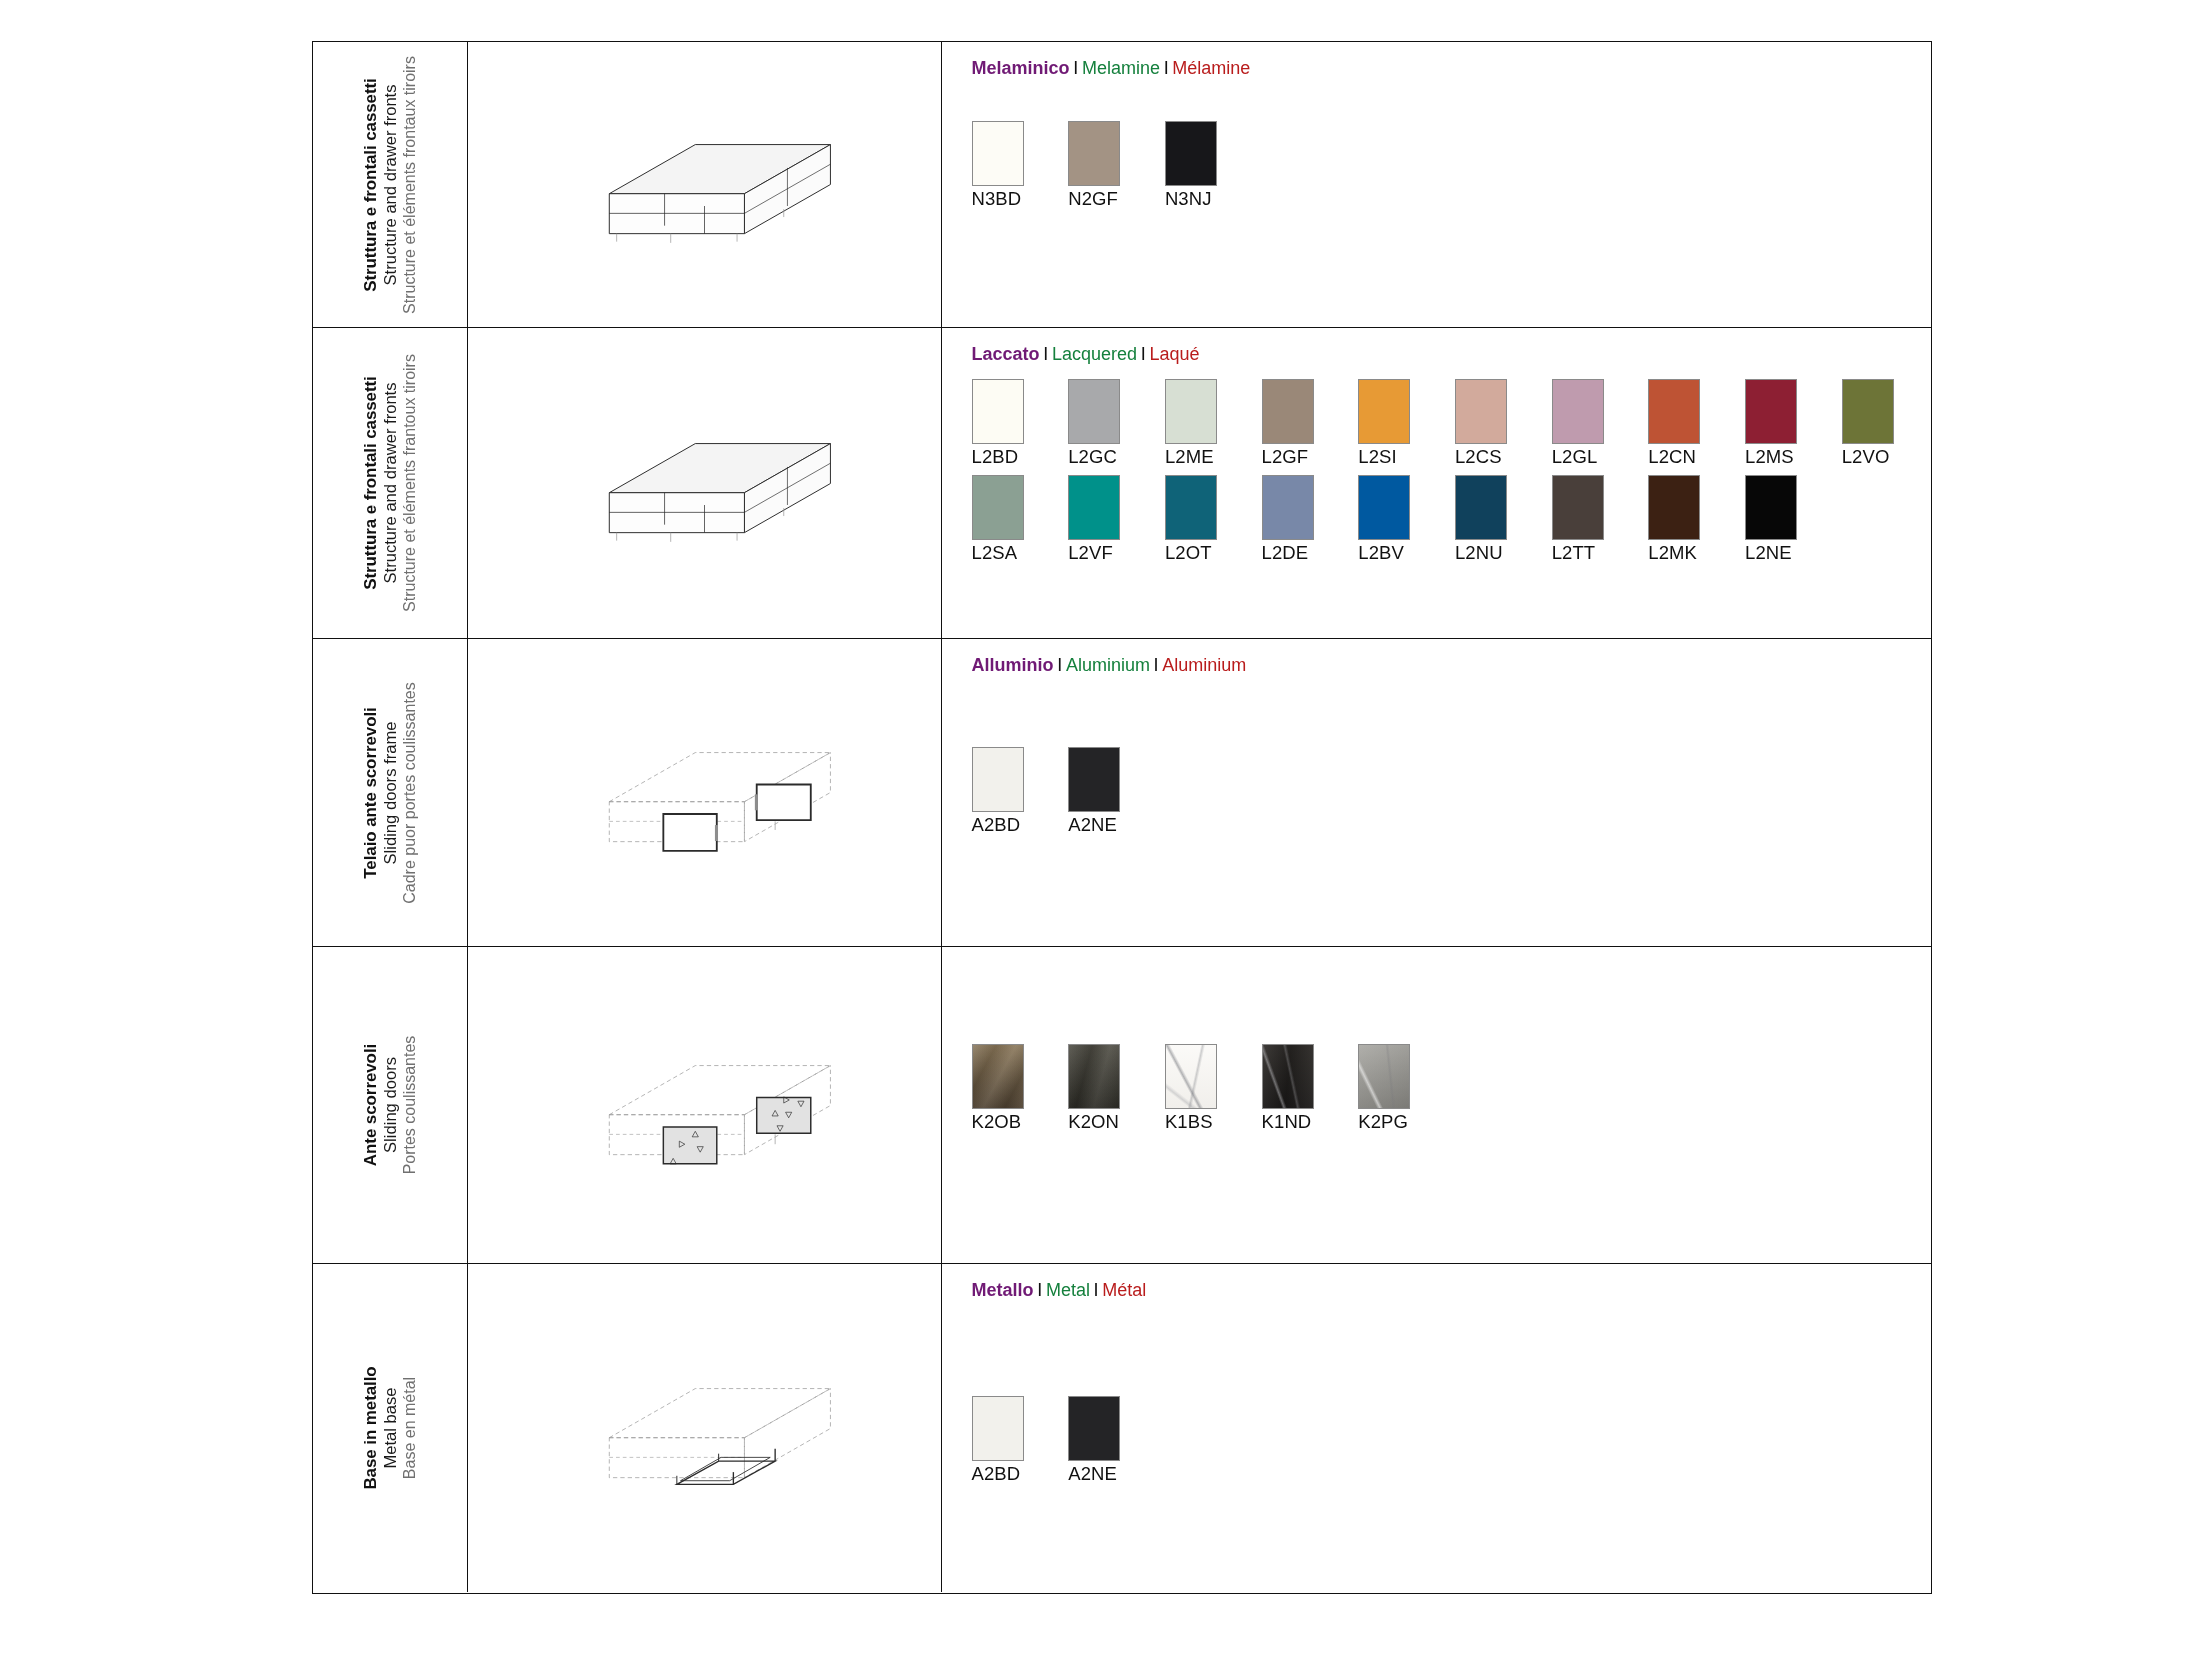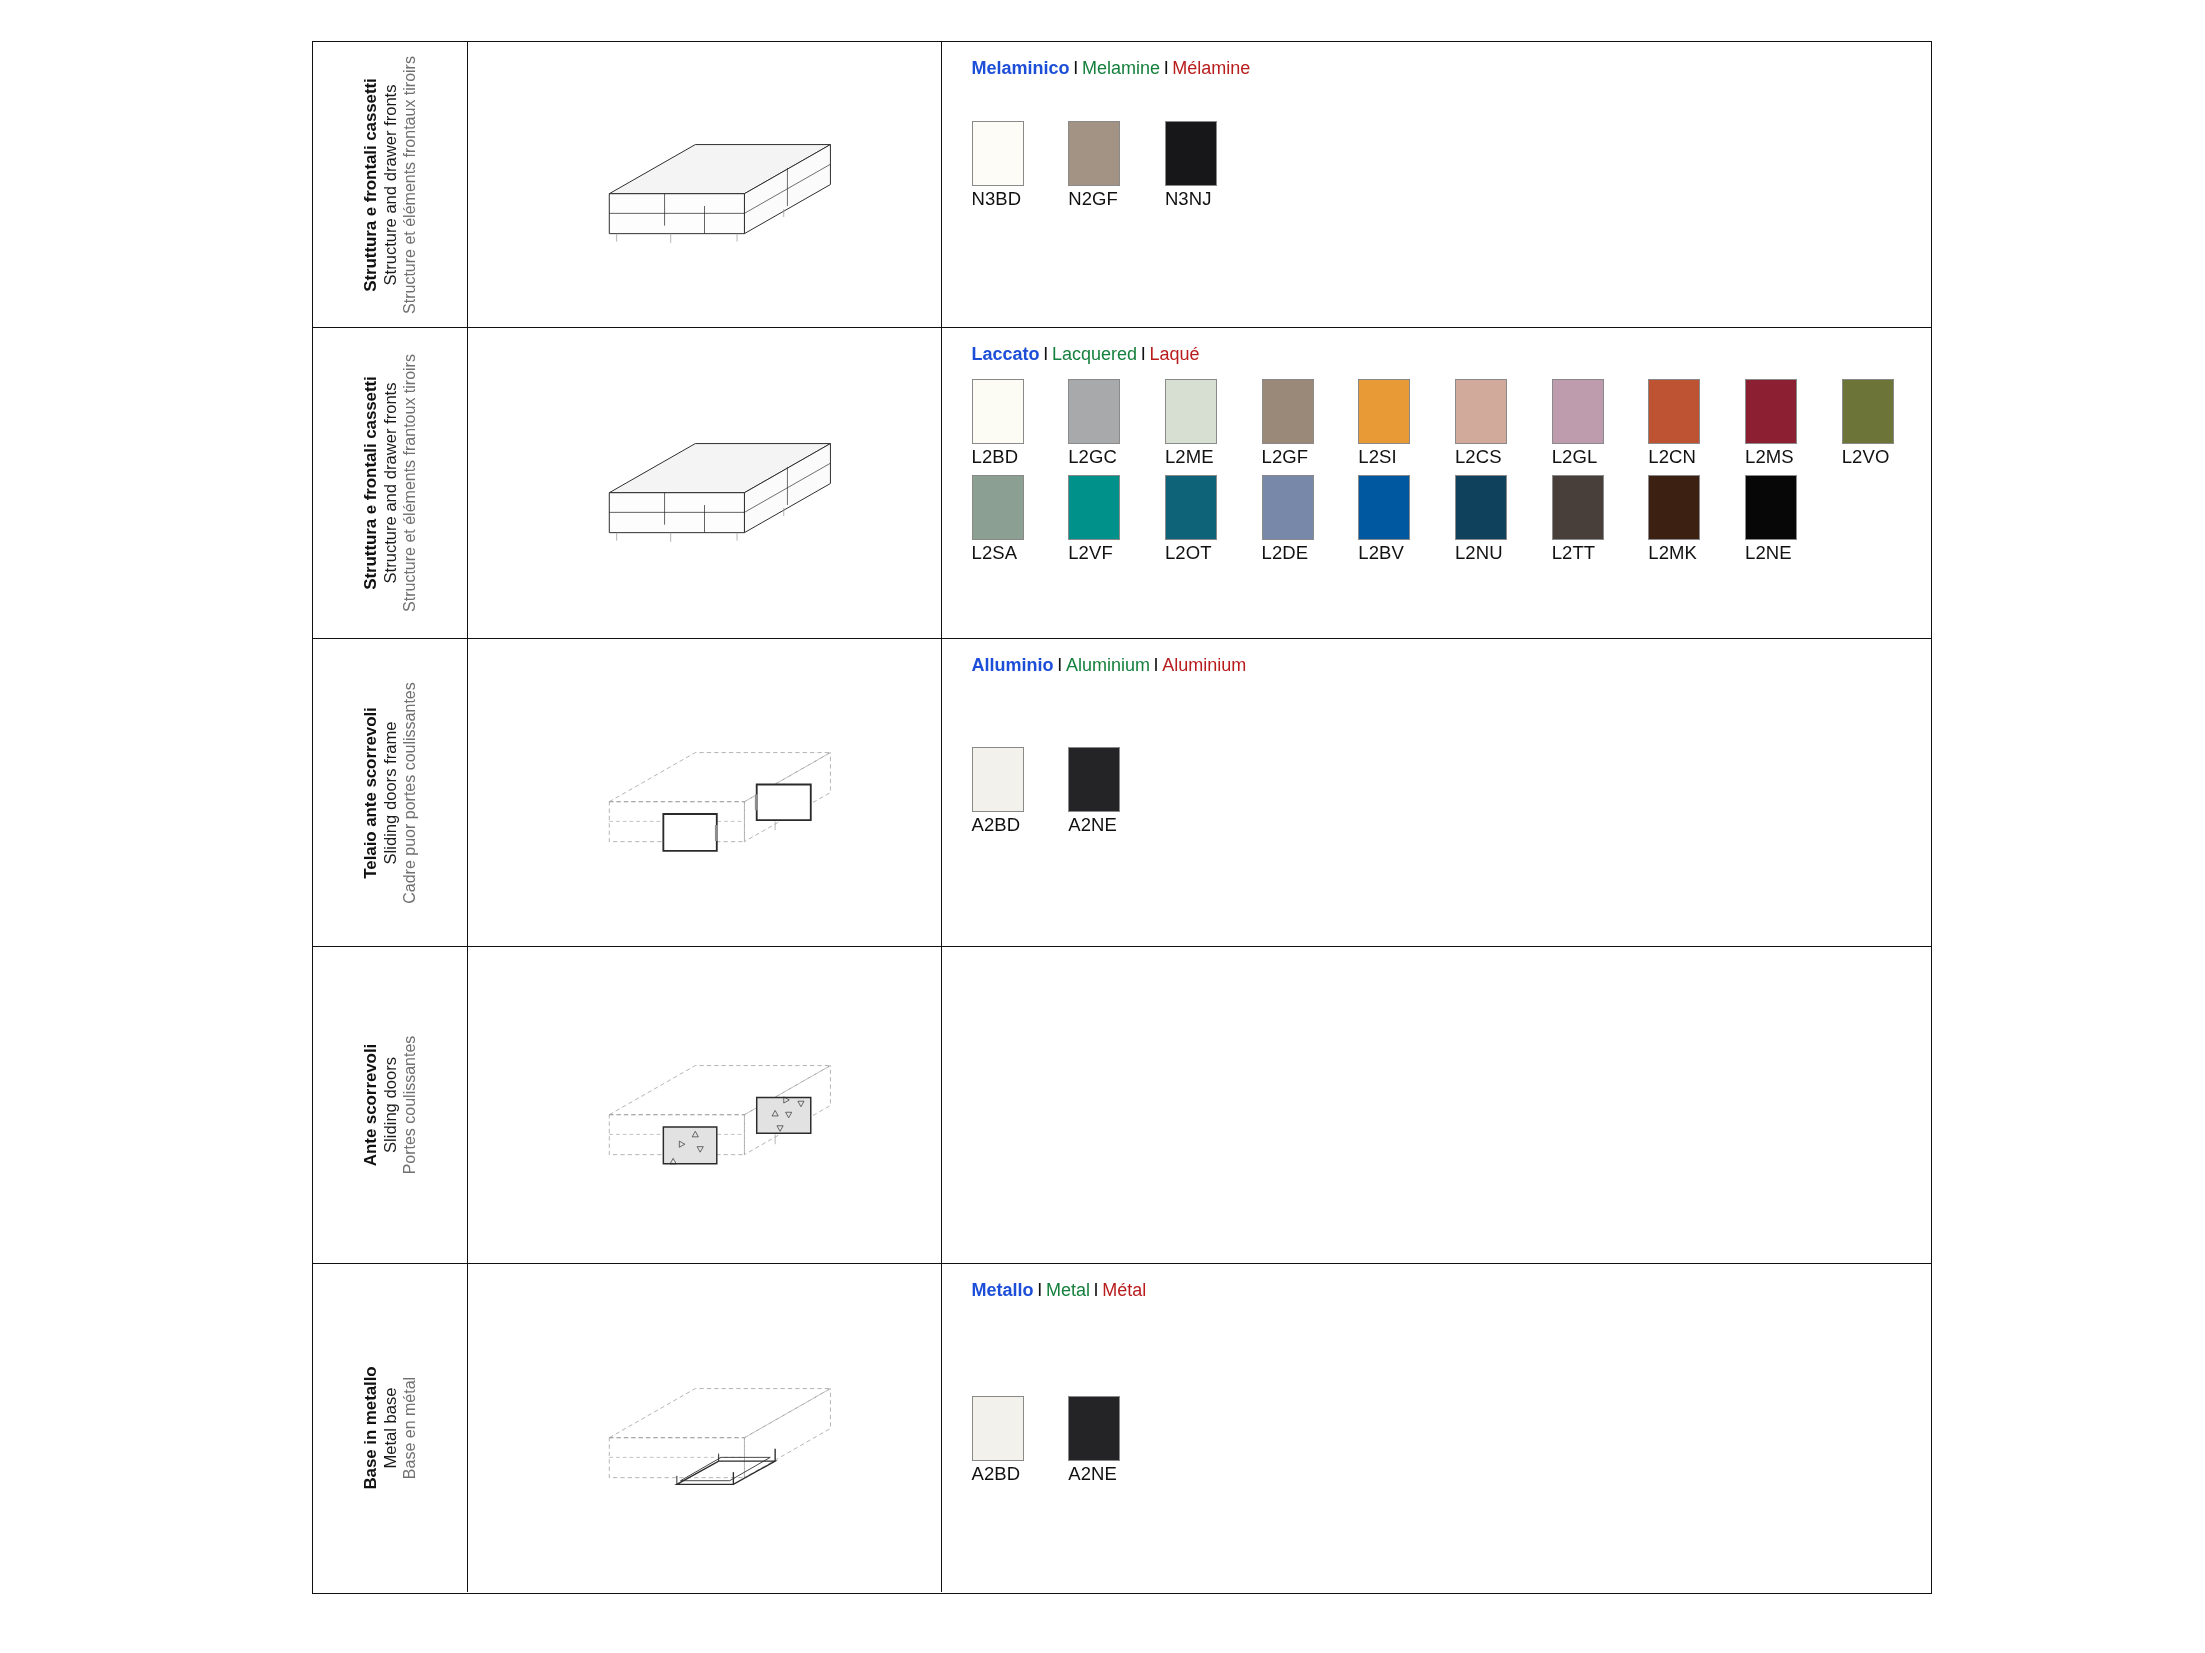--- a/index.html
+++ b/index.html
@@ -27,21 +27,21 @@
   .vlabel{position:absolute;left:50%;top:50%;
           transform:translate(-50%,-50%) rotate(-90deg);
           transform-origin:center center;
           white-space:nowrap;text-align:center;line-height:1.18;}
   .vlabel .l-it{font-weight:bold;font-size:17px;letter-spacing:-0.1px;color:#111;}
   .vlabel .l-en{font-weight:normal;font-size:16.6px;color:#1a1a1a;}
   .vlabel .l-fr{font-weight:normal;font-size:16px;color:#707070;}
 
   
   .mat-head{font-size:18px;line-height:1;margin-bottom:0;white-space:nowrap;}
-  .mat-head .m-it{font-weight:bold;color:#1d4ed8;}
+  .mat-head .m-it{font-weight:bold;color:#701a75;}
   .mat-head .m-sep{font-weight:normal;color:#111;padding:0 3.7px;}
   .mat-head .m-en{font-weight:normal;color:#15803d;}
   .mat-head .m-fr{font-weight:normal;color:#b91c1c;}
   .mat-head sup{font-size:11.7px;vertical-align:super;line-height:0;}
 
   
   .sw-rows{margin-top:0;}
   .sw-line{display:flex;gap:33px;}
   .sw{width:52px;margin-right:11.7px;}
   .sw-chip{width:52px;height:65px;border:0.6px solid #8a8a8a;box-sizing:border-box;
@@ -287,20 +287,44 @@
               <polygon points="330,113 335,122 325,122" fill="none" stroke="#2b2b2b" stroke-width="1.1" transform="rotate(0 330 118)"></polygon>
               <polygon points="352,115 357,124 347,124" fill="none" stroke="#2b2b2b" stroke-width="1.1" transform="rotate(180 352 120)"></polygon>
               <polygon points="372,97 377,106 367,106" fill="none" stroke="#2b2b2b" stroke-width="1.1" transform="rotate(180 372 102)"></polygon>
               <polygon points="338,137 343,146 333,146" fill="none" stroke="#2b2b2b" stroke-width="1.1" transform="rotate(180 338 142)"></polygon>
               <polygon points="348,91 353,100 343,100" fill="none" stroke="#2b2b2b" stroke-width="1.1" transform="rotate(90 348 96)"></polygon>
               <line x1="330" y1="152" x2="330" y2="168" stroke="#9a9a9a" stroke-width="1.2"></line>
             </svg>
           </div>
         </div>
         <div class="c-mat">
+          <div class="sw-rows pad-r4">
+            <div class="sw-line">
+              <div class="sw">
+                <div class="sw-chip" style="background:linear-gradient(118deg,rgba(255,255,255,.16) 0%,rgba(0,0,0,.10) 28%,rgba(255,255,255,.10) 52%,rgba(0,0,0,.16) 78%,rgba(255,255,255,.06) 100%),linear-gradient(14deg,rgba(0,0,0,.18),rgba(255,255,255,.10)),linear-gradient(#7d6847,#5e4e3a);"></div>
+                <div class="sw-code">K2OB</div>
+              </div>
+              <div class="sw">
+                <div class="sw-chip" style="background:linear-gradient(105deg,rgba(255,255,255,.10) 0%,rgba(0,0,0,.18) 35%,rgba(255,255,255,.07) 62%,rgba(0,0,0,.20) 100%),linear-gradient(200deg,rgba(255,255,255,.08),rgba(0,0,0,.14)),linear-gradient(#46443a,#34332c);"></div>
+                <div class="sw-code">K2ON</div>
+              </div>
+              <div class="sw">
+                <div class="sw-chip" style="background:linear-gradient(62deg,rgba(130,130,135,0) 38%,rgba(120,122,128,.55) 41%,rgba(255,255,255,0) 45%),linear-gradient(102deg,rgba(150,150,155,0) 55%,rgba(135,137,142,.40) 58%,rgba(255,255,255,0) 62%),linear-gradient(38deg,rgba(160,160,165,0) 18%,rgba(150,152,158,.35) 21%,rgba(255,255,255,0) 25%),linear-gradient(#fbfaf8,#f1efeb);"></div>
+                <div class="sw-code">K1BS</div>
+              </div>
+              <div class="sw">
+                <div class="sw-chip" style="background:linear-gradient(70deg,rgba(255,255,255,0) 26%,rgba(225,225,230,.40) 29%,rgba(255,255,255,0) 33%),linear-gradient(78deg,rgba(255,255,255,0) 52%,rgba(200,200,205,.26) 55%,rgba(255,255,255,0) 59%),linear-gradient(96deg,rgba(255,255,255,.05) 0%,rgba(0,0,0,.30) 50%,rgba(255,255,255,.04) 100%),linear-gradient(#33302d,#201e1d);"></div>
+                <div class="sw-code">K1ND</div>
+              </div>
+              <div class="sw">
+                <div class="sw-chip" style="background:linear-gradient(64deg,rgba(255,255,255,0) 22%,rgba(255,255,255,.55) 26%,rgba(255,255,255,0) 30%),linear-gradient(84deg,rgba(255,255,255,0) 58%,rgba(120,120,124,.28) 61%,rgba(255,255,255,0) 65%),linear-gradient(130deg,rgba(255,255,255,.10),rgba(0,0,0,.14)),linear-gradient(#a7a6a1,#8f8e89);"></div>
+                <div class="sw-code">K2PG</div>
+              </div>
+            </div>
+          </div>
         </div>
       </div>
       <div class="row r5">
         <div class="c-label">
           <div class="vlabel">
             <div class="l-it">Base in metallo</div>
             <div class="l-en">Metal base</div>
             <div class="l-fr">Base en métal</div>
           </div>
         </div>

